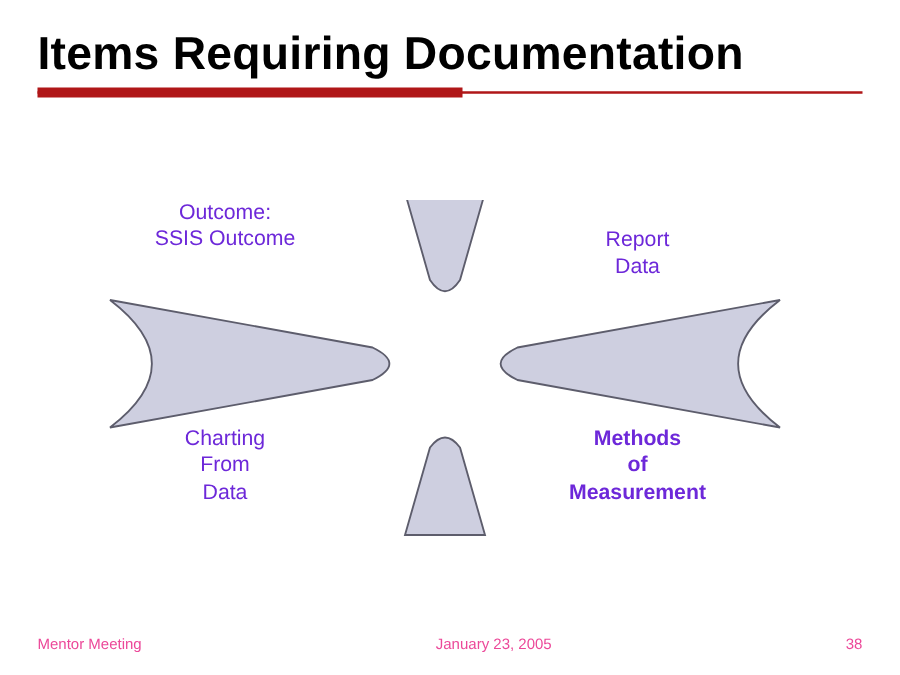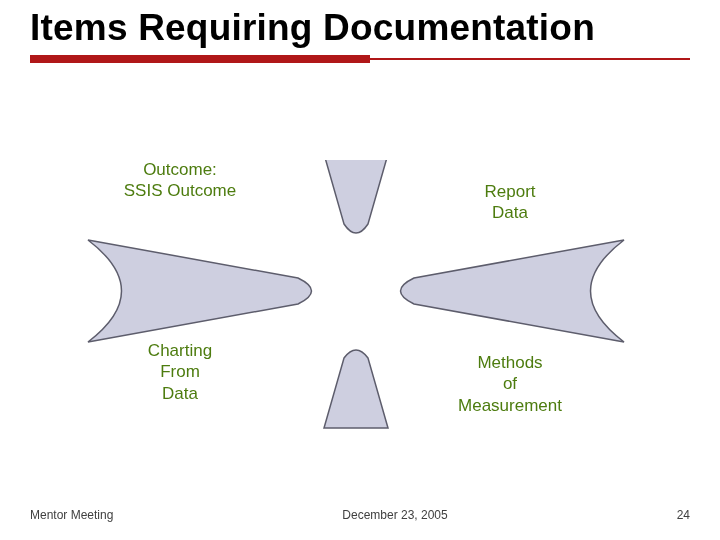--- a/index.html
+++ b/index.html
@@ -10,21 +10,21 @@
     background: #ffffff;
     font-family: Verdana, Geneva, sans-serif;
     color: #000;
     overflow: hidden;
   }
   .slide {
     position: relative;
     width: 720px;
     height: 540px;
     box-sizing: border-box;
-    padding: 7px 30px 0 30px;
+    padding: 22px 30px 0 30px;
   }
   .title {
     font-size: 37px;
     font-weight: bold;
     letter-spacing: 0.2px;
     margin: 0 0 6px 0;
     white-space: nowrap;
   }
   .underline {
     position: relative;
@@ -53,44 +53,44 @@
     left: 30px;
     right: 30px;
     top: 160px;
     bottom: 60px;
   }
   .label {
     position: absolute;
     font-size: 17px;
     line-height: 1.25;
     text-align: center;
-    color: #4d7c0f;
+    color: #6d28d9;
     z-index: 3;
   }
   .label.tl { left: 55px;  top: -1px;  width: 190px; }
   .label.tr { left: 365px; top: -1px;  width: 230px; margin-top: 22px; }
   .label.bl { left: 85px;  top: 180px; width: 130px; }
-  .label.br { left: 400px; top: 192px; width: 160px; }
+  .label.br { left: 400px; top: 180px; width: 160px; font-weight: bold; }
   svg.shapes {
     position: absolute;
     left: 0;
     top: 0;
     width: 660px;
     height: 300px;
     z-index: 1;
   }
   .footer {
     position: absolute;
     left: 30px;
     right: 30px;
     bottom: 18px;
     display: flex;
     justify-content: space-between;
     font-size: 12px;
-    color: #404040;
+    color: #ec4899;
   }
 </style>
 </head>
 <body>
 
 <div class="slide">
 
   <h1 class="title">Items Requiring Documentation</h1>
   <div class="underline">
     <div class="fat"></div>
@@ -129,17 +129,17 @@
     <div class="label br">
       <span>Methods</span><br>
       <span>of</span><br>
       <span>Measurement</span>
     </div>
 
   </div>
 
   <div class="footer">
     <span>Mentor Meeting</span>
-    <span>December 23, 2005</span>
-    <span>24</span>
+    <span>January 23, 2005</span>
+    <span>38</span>
   </div>
 
 </div>
 
 </body></html>

